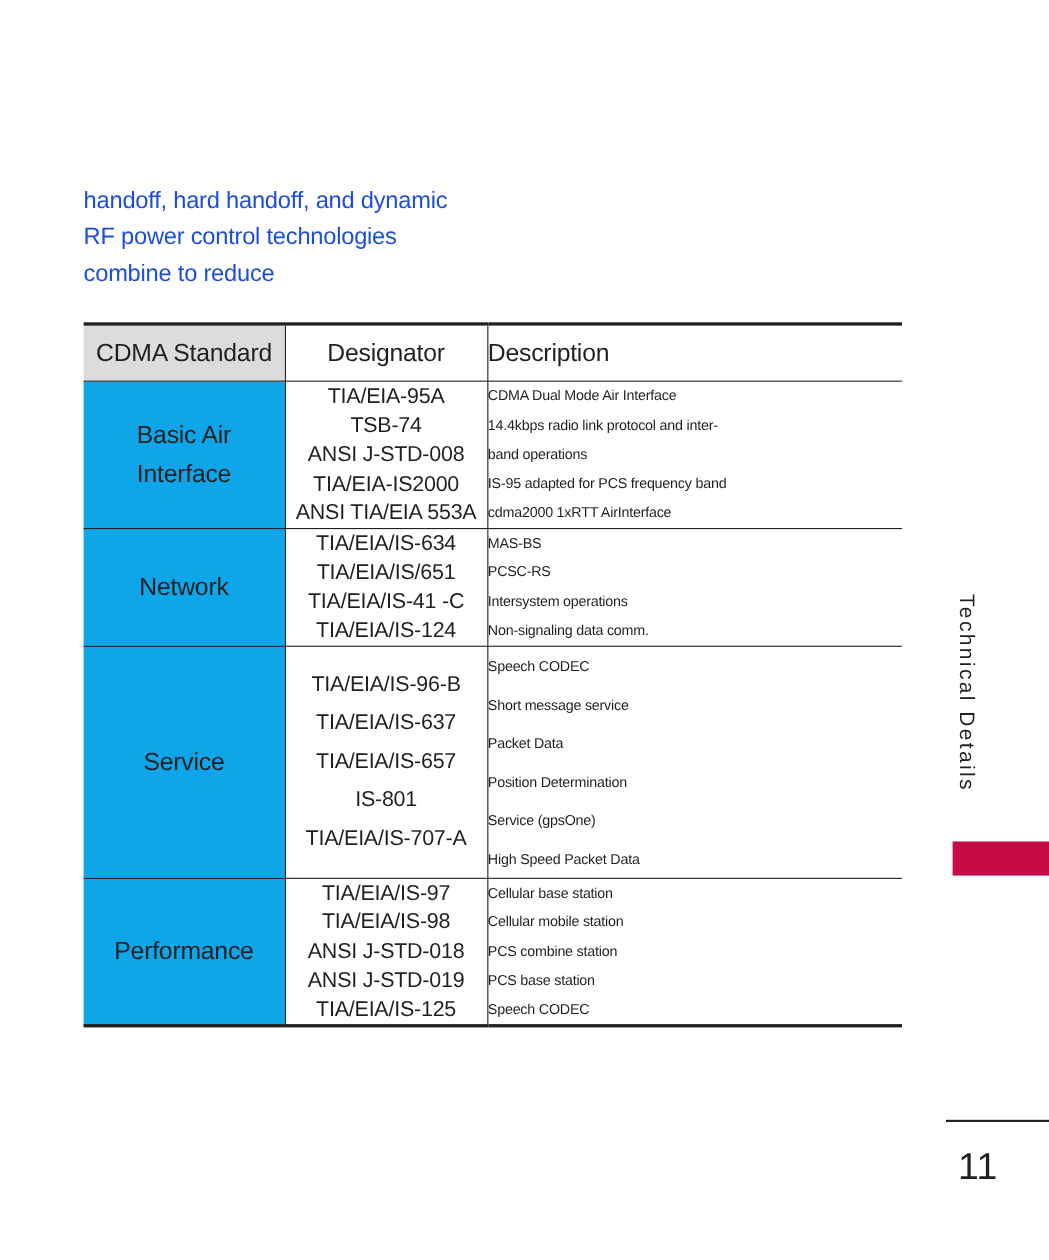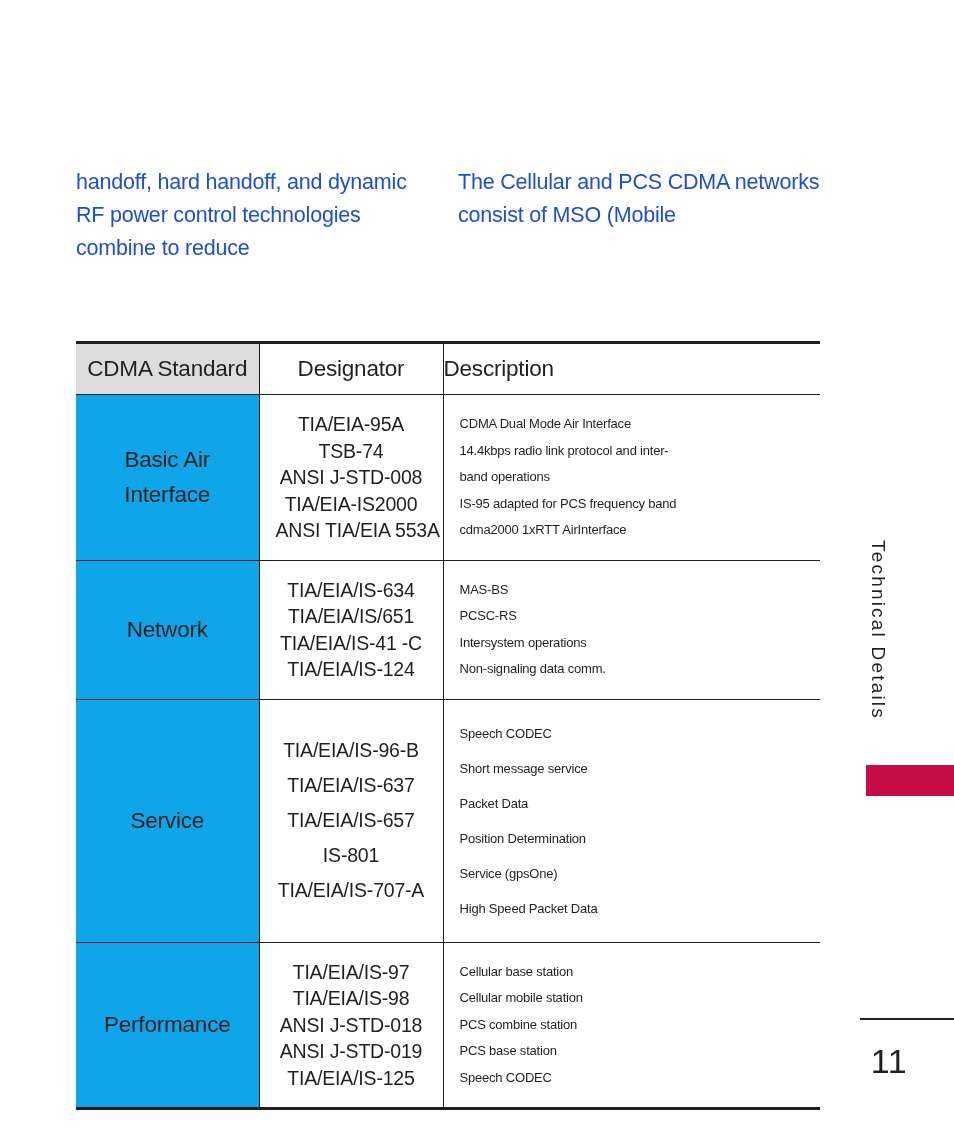--- a/index.html
+++ b/index.html
@@ -40,21 +40,20 @@
   }
 
   
   .std-table {
     position: absolute;
     left: 76px;
     top: 293px;
     width: 744px;
     border-collapse: collapse;
     table-layout: fixed;
-    margin-top: 48px;
   }
   .std-table col.c-std  { width: 183px; }
   .std-table col.c-desg { width: 184px; }
   .std-table col.c-desc { width: 377px; }
 
   .std-table thead th {
     border-top: 3px solid #231f20;
     border-bottom: 1.5px solid #231f20;
     padding: 0;
     height: 50px;
@@ -72,21 +71,21 @@
   .std-table thead th.h-desg {
     text-align: center;
     border-right: 1.5px solid #231f20;
   }
   .std-table thead th.h-desc {
     text-align: left;
   }
 
   .std-table tbody td {
     border-bottom: 1.5px solid #231f20;
-    padding: 16px;
+    padding: 0;
     vertical-align: middle;
     color: #231f20;
   }
   .std-table tbody tr:last-child td {
     border-bottom: 3px solid #231f20;
   }
 
   td.cat {
     background: #0ea5e9;
     border-right: 1.5px solid #231f20;
@@ -159,21 +158,20 @@
   }
 </style>
 </head>
 <body>
 
 <div class="prose">
   <div class="prose-col left">
     <p>handoff, hard handoff, and dynamic RF power control technologies combine to reduce</p>
   </div>
   <div class="prose-col right">
-    <p>The Cellular and PCS CDMA networks consist of MSO (Mobile</p>
   </div>
 </div>
 
 <table class="std-table">
   <colgroup>
     <col class="c-std">
       <col class="c-desg">
       <col class="c-desc">
   </colgroup>
   <thead>

